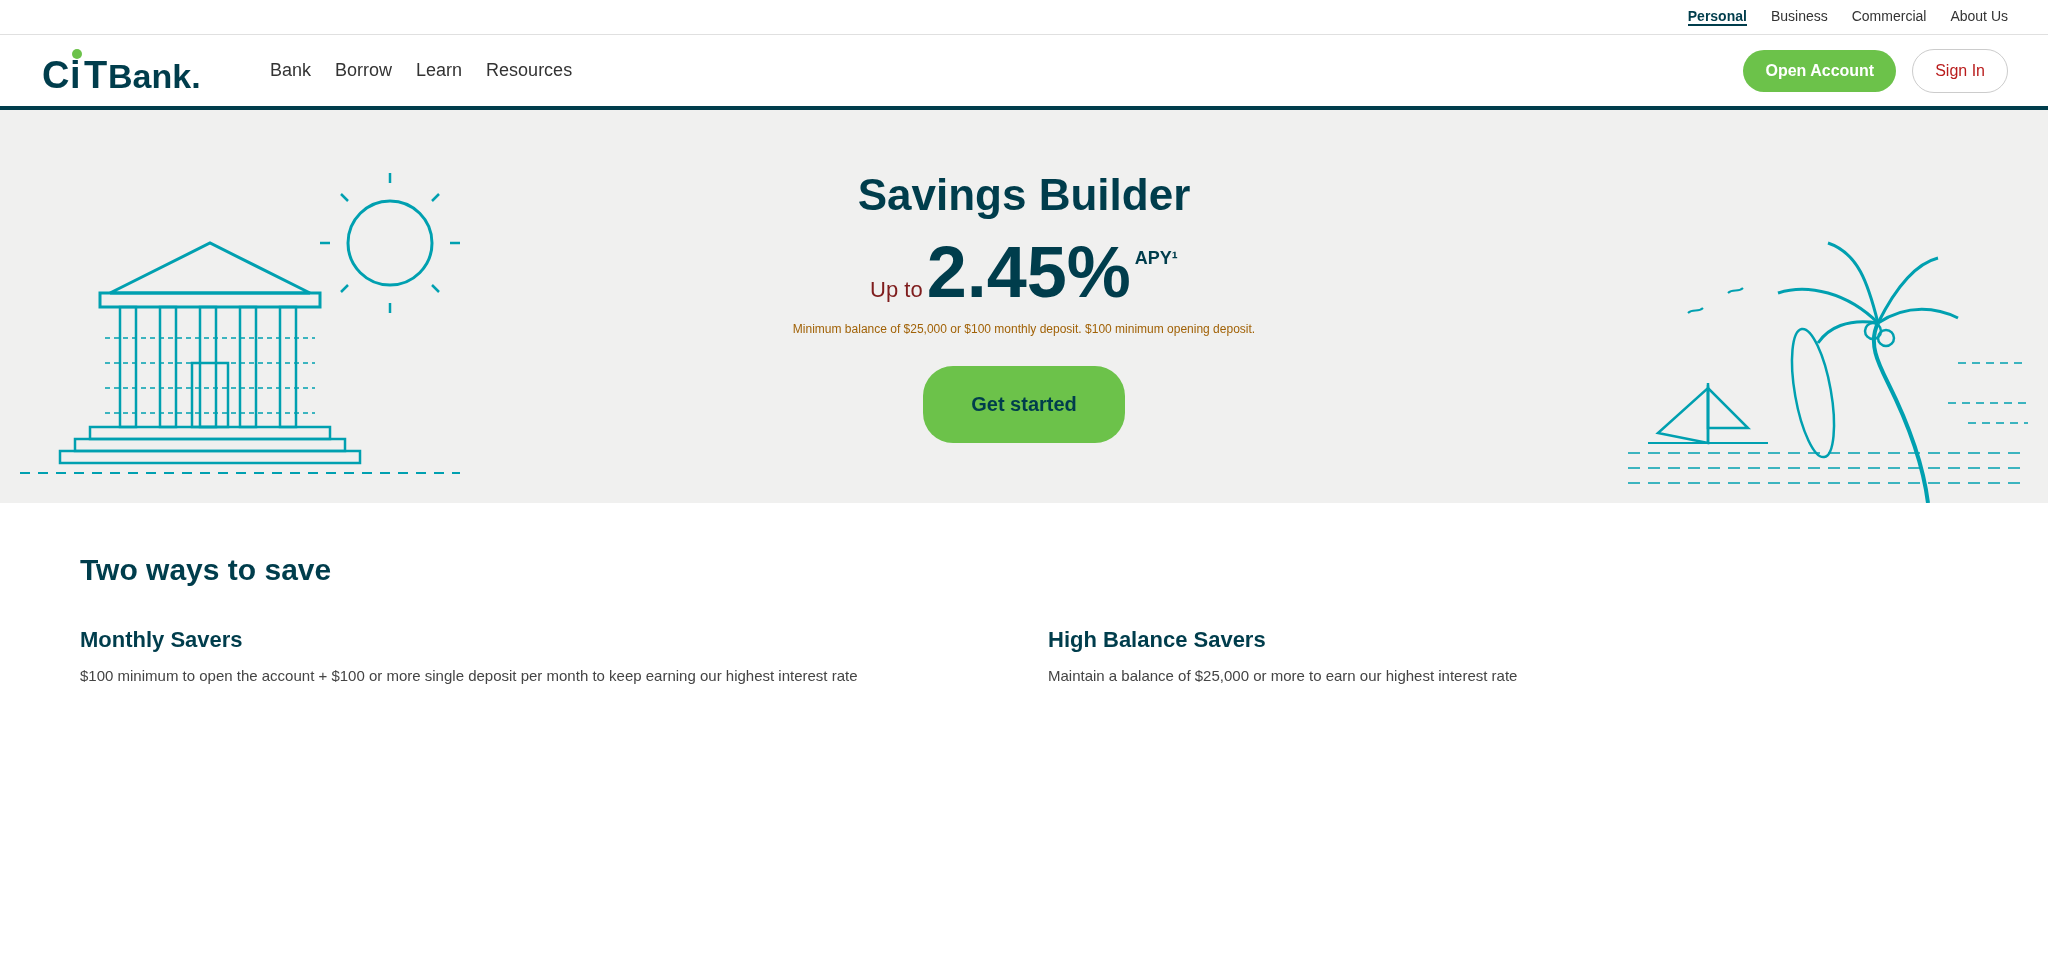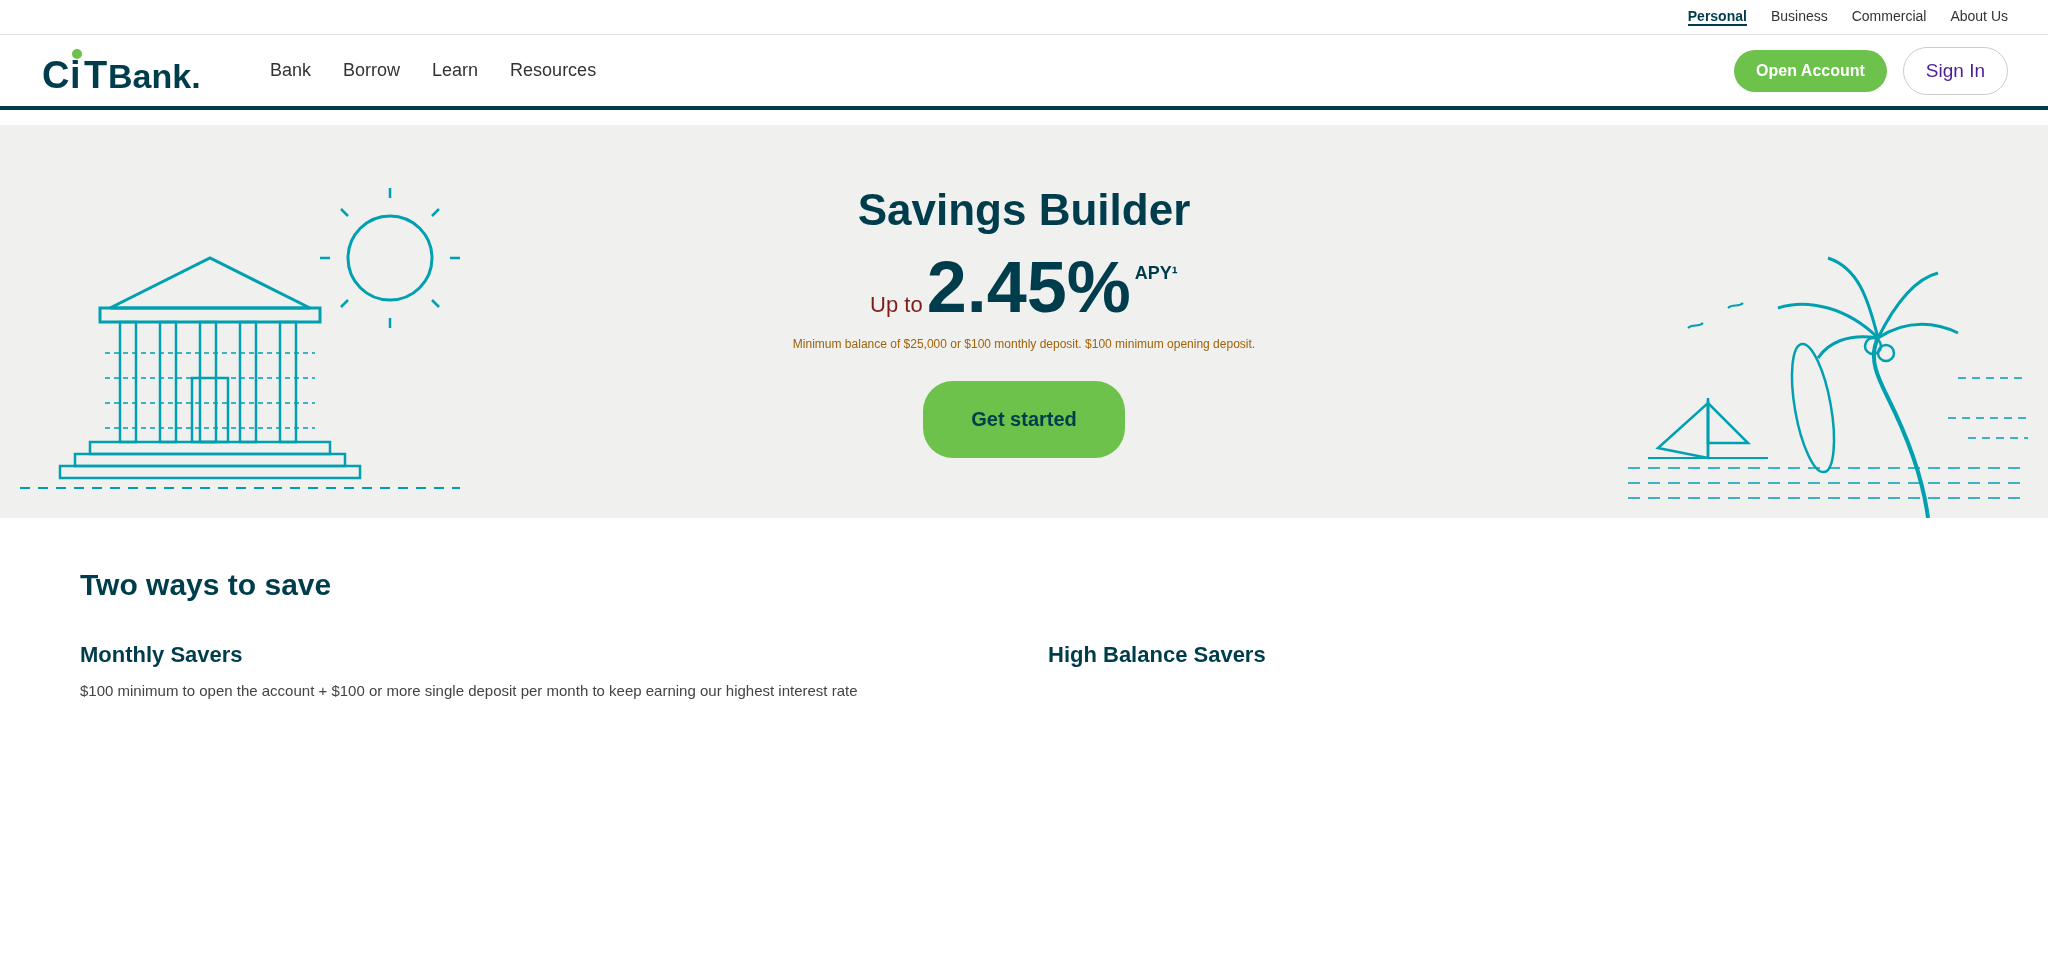--- a/index.html
+++ b/index.html
@@ -41,21 +41,21 @@
       align-items: center;
       gap: 40px;
     }
     .logo {
       display: flex;
       align-items: center;
       margin-right: 10px;
     }
     .nav-links {
       display: flex;
-      gap: 32px;
+      gap: 24px;
       list-style: none;
     }
     .nav-links a {
       font-size: 18px;
       color: #333;
       text-decoration: none;
       font-weight: 500;
     }
     .nav-right {
       display: flex;
@@ -67,39 +67,38 @@
       color: #fff;
       border: none;
       border-radius: 25px;
       padding: 12px 22px;
       font-size: 16px;
       font-weight: 600;
       cursor: pointer;
     }
     .btn-signin {
       background: #fff;
-      color: #4c1d95;
+      color: #b91c1c;
       border: 1px solid #ccc;
       border-radius: 25px;
       padding: 12px 22px;
-      font-size: 19px;
+      font-size: 16px;
       font-weight: 500;
       cursor: pointer;
     }
 
     
     .hero {
       background: #f0f0ef;
       position: relative;
       display: flex;
       justify-content: center;
       min-height: 360px;
       overflow: hidden;
       padding: 40px 0;
-      margin-top: 15px;
     }
     .hero-content {
       text-align: center;
       z-index: 2;
       padding: 20px;
     }
     .hero-title {
       font-size: 44px;
       font-weight: 800;
       color: #003d4c;
@@ -309,15 +308,16 @@
 
 <section class="savings-section">
   <h2 class="savings-title">Two ways to save</h2>
   <div class="savings-cards">
     <div class="savings-card">
       <h3 class="savings-card-title">Monthly Savers</h3>
       <p class="savings-card-desc">$100 minimum to open the account + $100 or more single deposit per month to keep earning our highest interest rate</p>
     </div>
     <div class="savings-card">
       <h3 class="savings-card-title">High Balance Savers</h3>
+      <p class="savings-card-desc">Maintain a balance of $25,000 or more to earn our highest interest rate</p>
     </div>
   </div>
 </section>
 
 </body></html>

